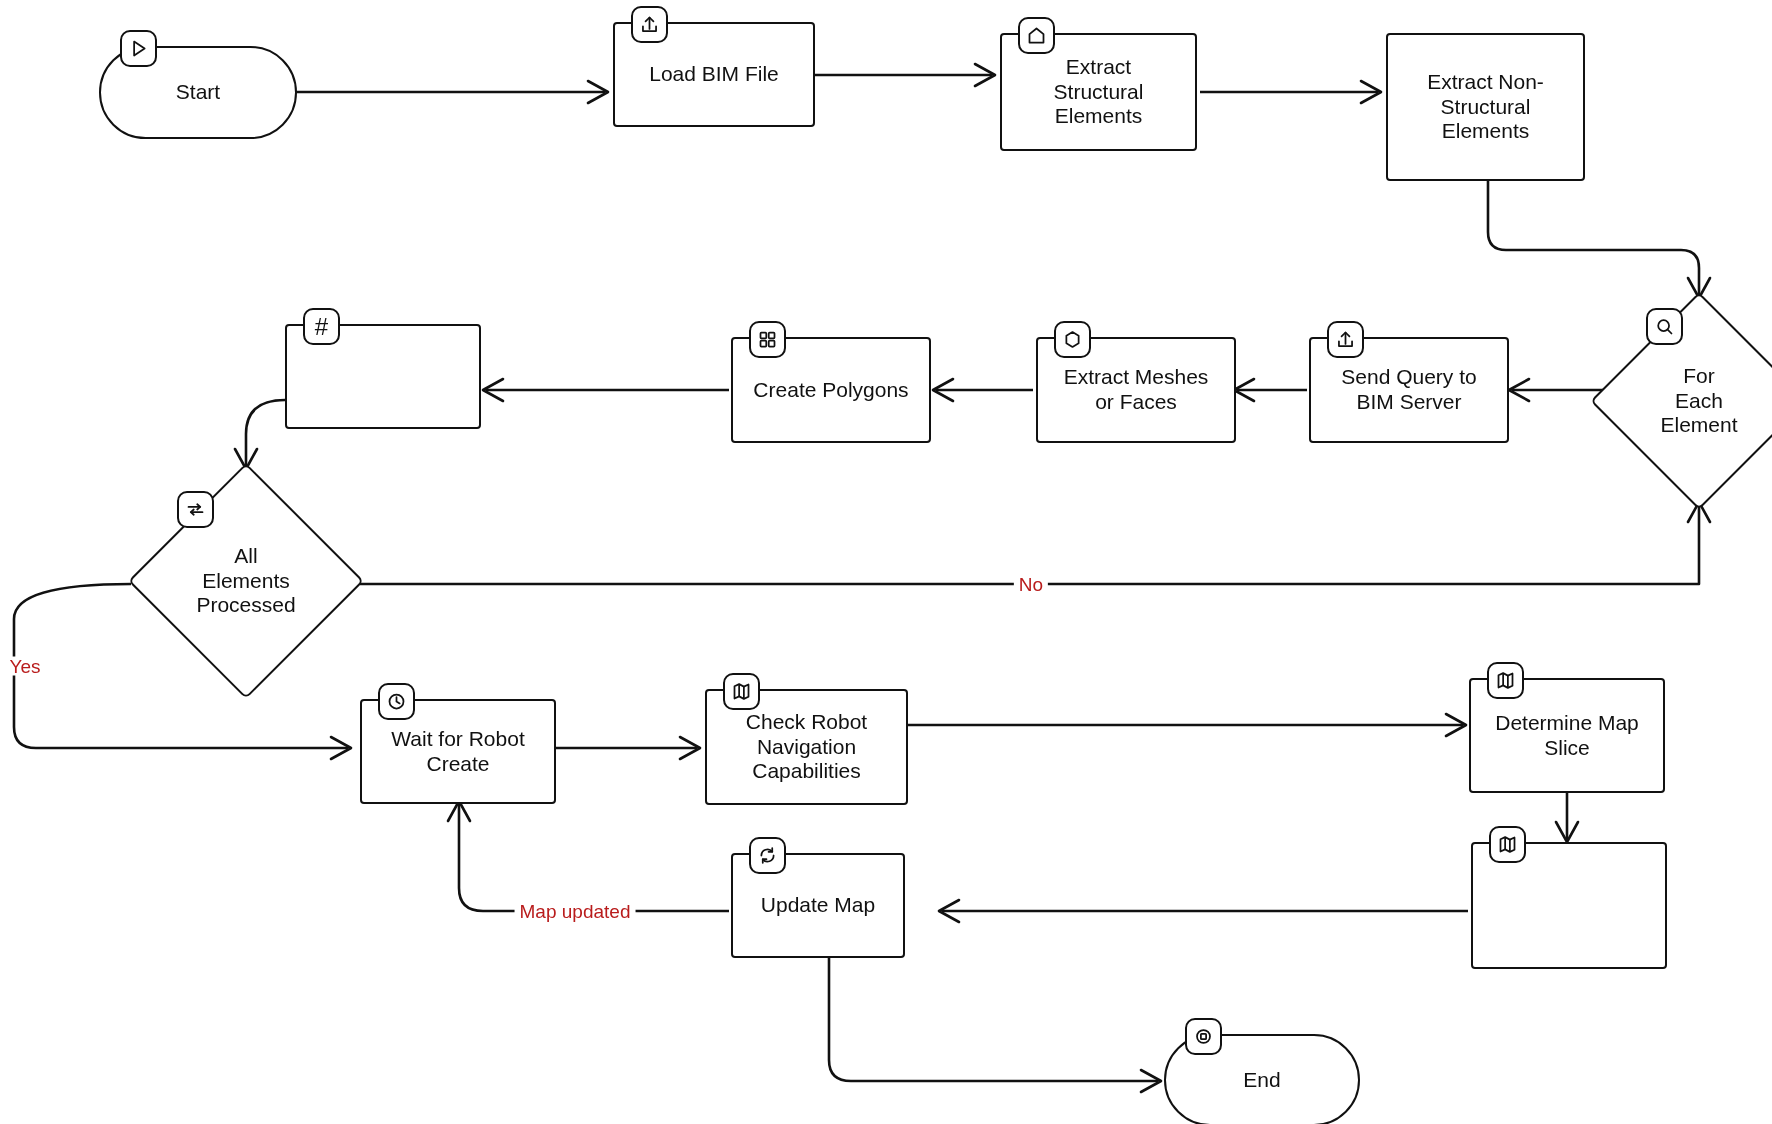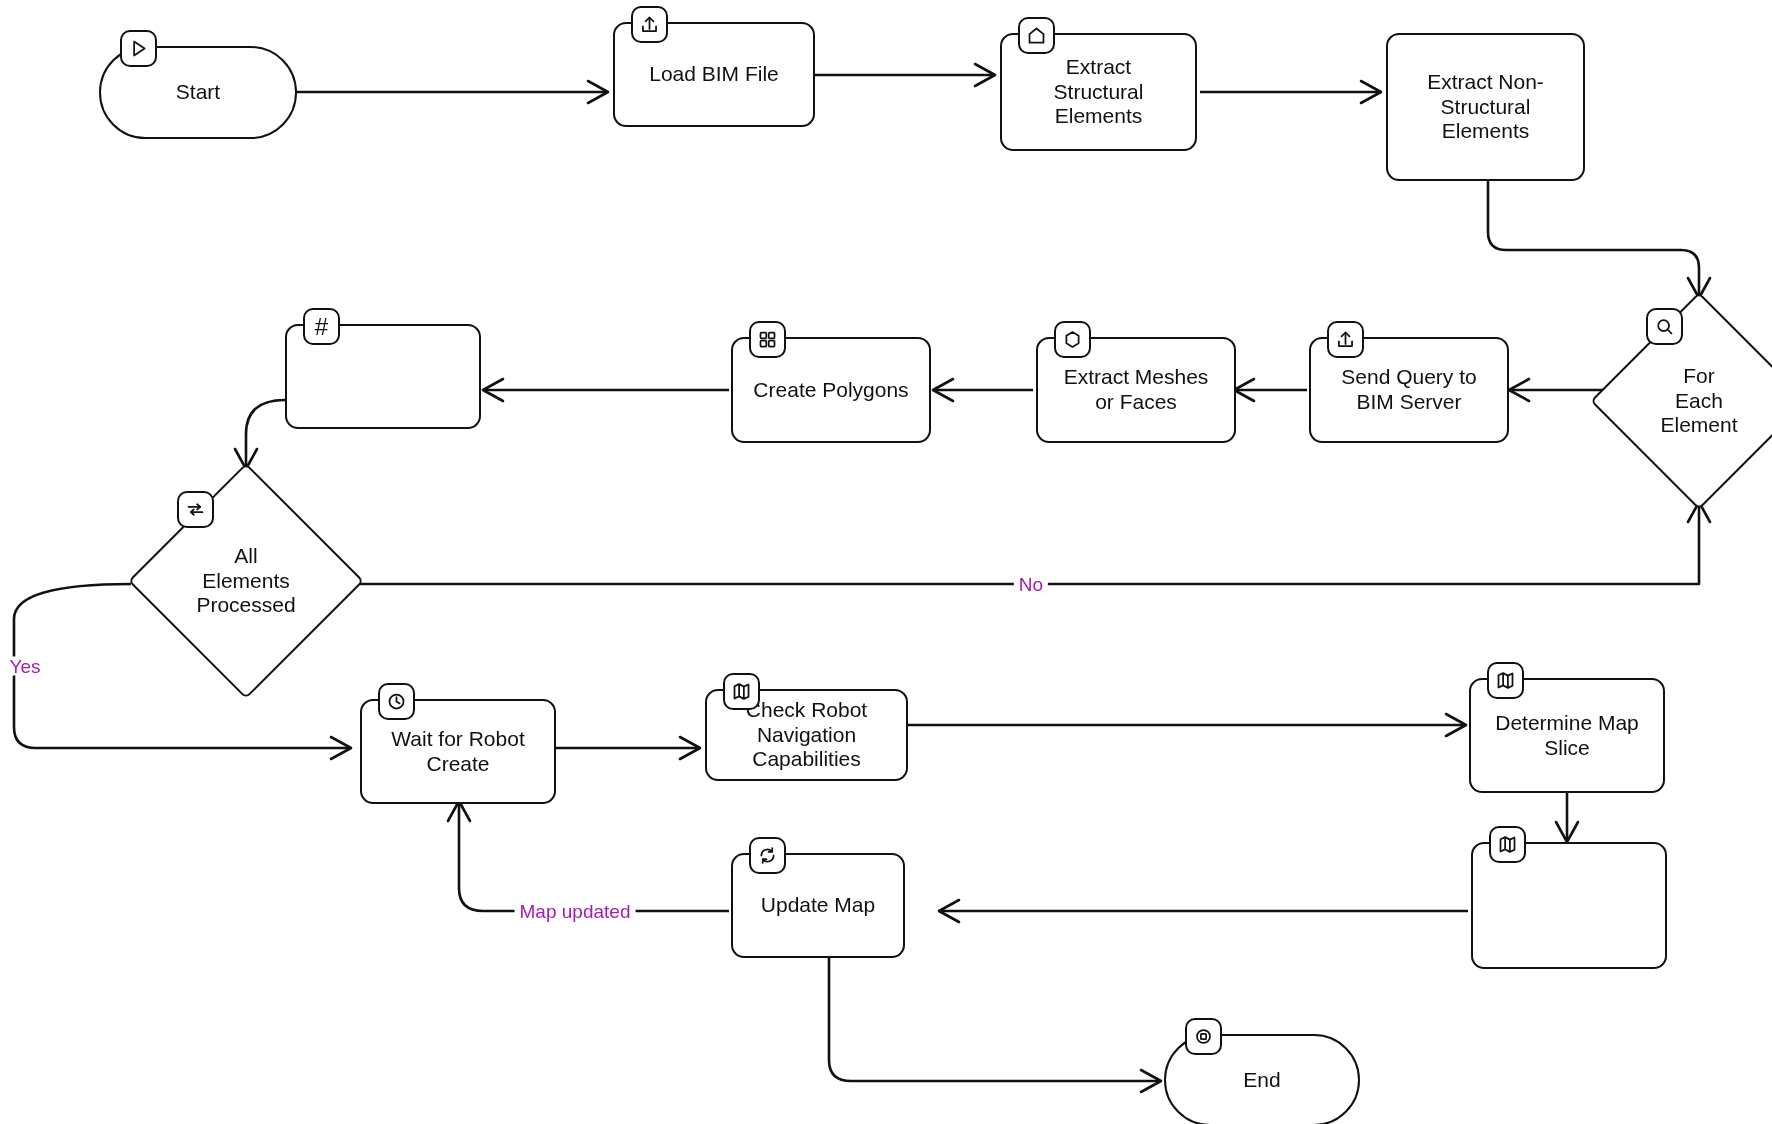--- a/index.html
+++ b/index.html
@@ -38,21 +38,21 @@
     fill: none;
     stroke: #111111;
     stroke-width: 2.6;
     stroke-linecap: round;
     stroke-linejoin: round;
   }
   .edge-label {
     position: absolute;
     background: #ffffff;
     font-size: 19px;
-    color: #a21caf;
+    color: #b91c1c;
     padding: 0 5px;
     white-space: nowrap;
     transform: translate(-50%, -50%);
     line-height: 1;
   }
 
   
   .node {
     position: absolute;
     box-sizing: border-box;
@@ -65,21 +65,21 @@
     line-height: 1.17;
   }
   .node .label {
     position: relative;
     z-index: 2;
     padding: 0 8px;
     white-space: pre-line;
   }
   .node.process {
     border: 2.6px solid #111111;
-    border-radius: 13px;
+    border-radius: 4px;
     background: #ffffff;
   }
   .node.stadium {
     border: 2.6px solid #111111;
     border-radius: 999px;
     background: #ffffff;
   }
   .node.decision {
     background: transparent;
     border: none;
@@ -322,21 +322,21 @@
     <span class="badge" style="left:16px; top:-18px;">
       <svg width="21" height="21" viewBox="0 0 24 24" fill="none" stroke="#111" stroke-width="2" stroke-linecap="round">
         <circle cx="12" cy="12" r="8"></circle>
           <path d="M12 7 L12 12 L15.6 14.2"></path>
       </svg>
     </span>
     <span class="label">Wait for Robot
 Create</span>
   </div>
 
-  <div class="node process" style="left:705px; top:689px; width:203px; height:92px;">
+  <div class="node process" style="left:705px; top:689px; width:203px; height:116px;">
     <span class="badge" style="left:16px; top:-18px;">
       <svg width="21" height="21" viewBox="0 0 24 24" fill="none" stroke="#111" stroke-width="2" stroke-linejoin="round">
         <path d="M4 6 L9.3 3.6 L14.7 6.4 L20 4 L20 18 L14.7 20.4 L9.3 17.6 L4 20 Z"></path>
         <path d="M9.3 3.6 L9.3 17.6"></path>
           <path d="M14.7 6.4 L14.7 20.4"></path>
       </svg>
     </span>
     <span class="label">Check Robot
 Navigation
 Capabilities</span>

